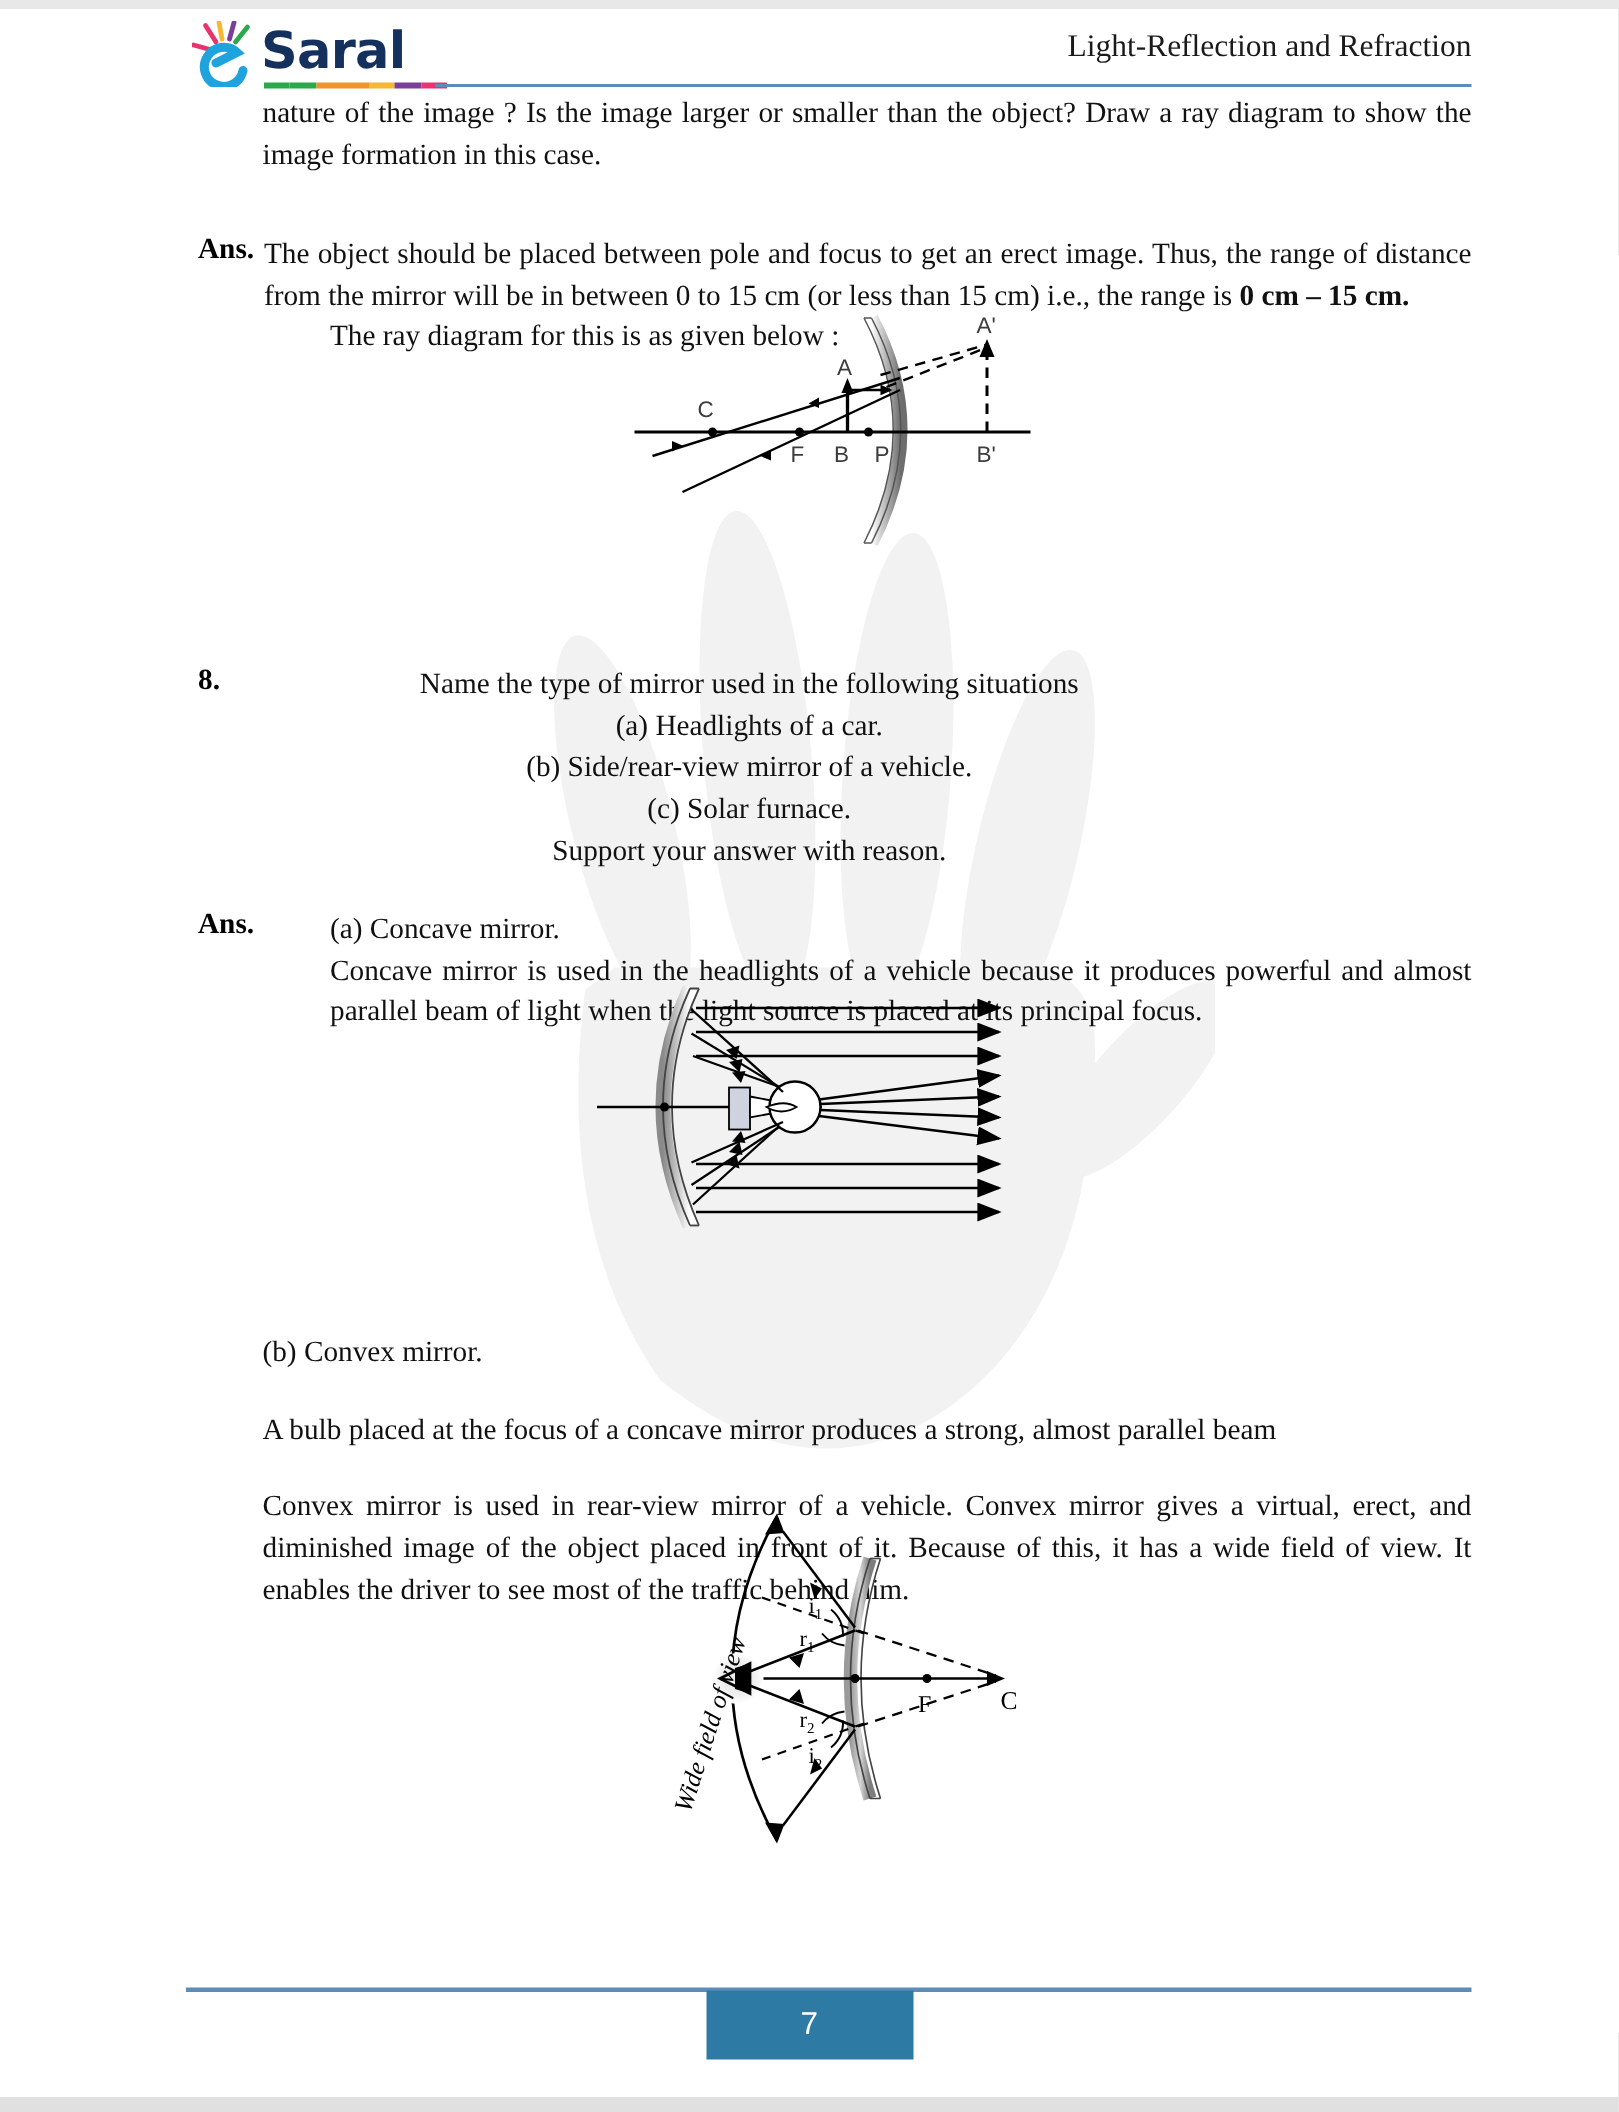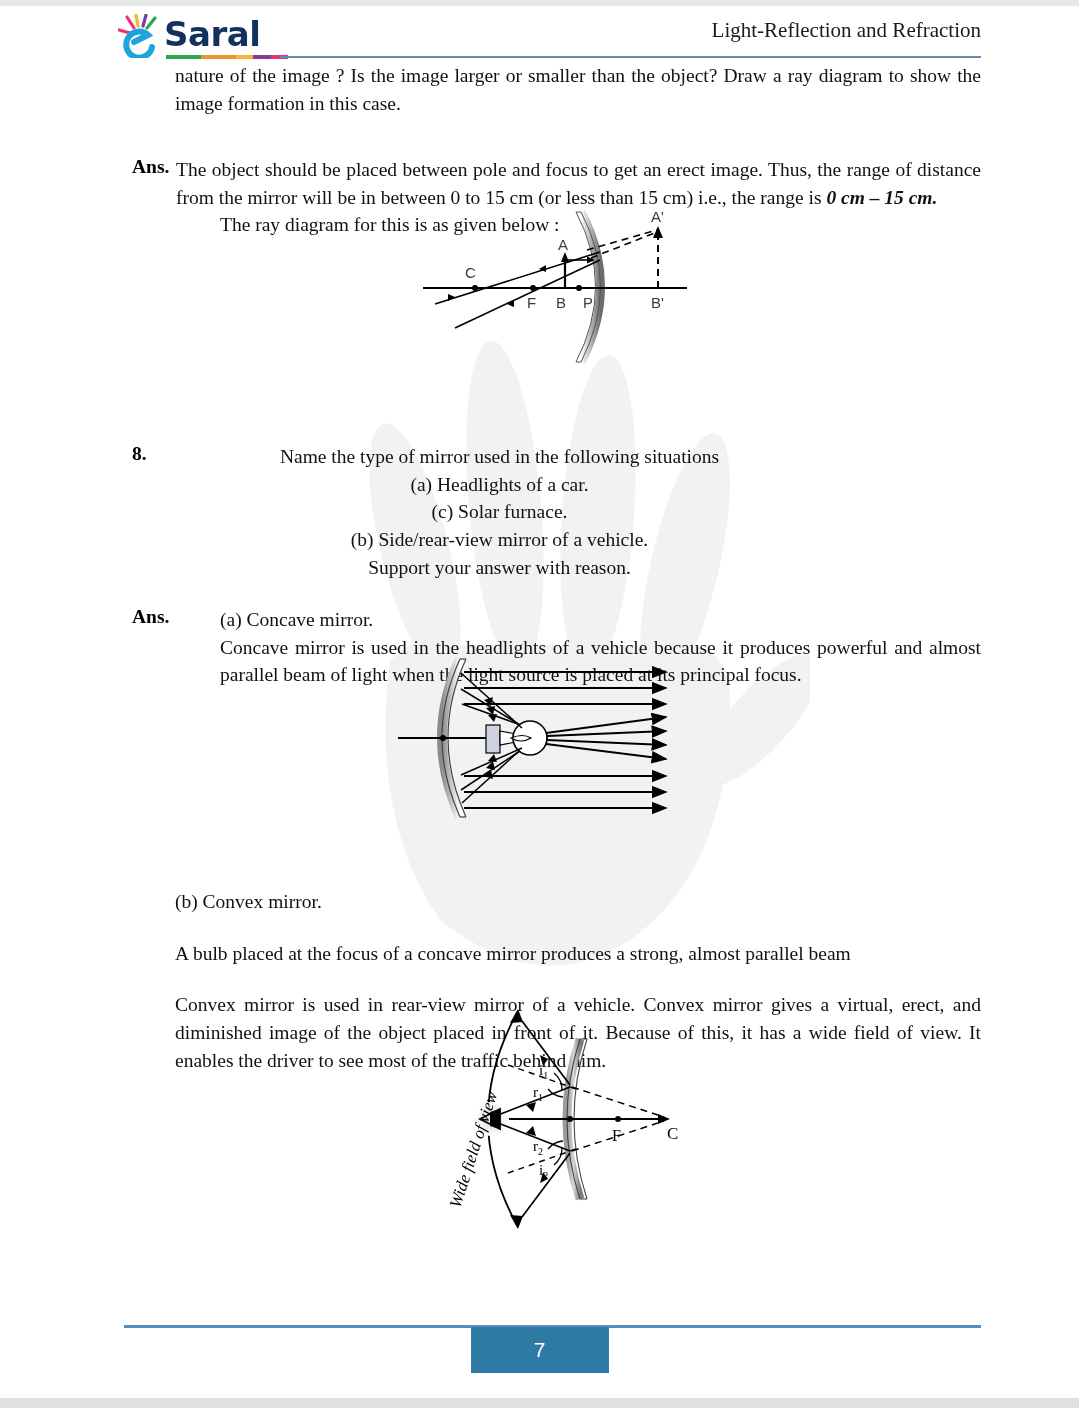--- a/index.html
+++ b/index.html
@@ -43,21 +43,21 @@
     height: 720px;
     opacity: 1;
     pointer-events: none;
     z-index: 0;
   }
 
   
   .header {
     position: absolute;
     top: 12px;
-    left: 0; right: 0;
+    left: 10px; right: 0;
     height: 48px;
     z-index: 2;
     text-decoration: underline;
   }
   .logo {
     position: absolute;
     left: 118px;
     top: 2px;
     width: 170px;
     height: 46px;
@@ -119,21 +119,21 @@
     box-sizing: border-box;
   }
   .para {
     font-size: 19.5px;
     line-height: 1.42;
     color: #111;
     text-align: justify;
     text-justify: inter-word;
   }
   .para.nojust { text-align: left; }
-  b.bold { font-weight: bold; font-style: italic; }
+  b.bold { font-weight: bold; }
 
   .blk-q7 {
     position: absolute;
     left: 175px;
     right: 98px;
     top: 6px;
   }
   .blk-ans7 {
     position: absolute;
     left: 124px;
@@ -281,22 +281,22 @@
         <span>The object should be placed between pole and focus to get an erect image. Thus, the range of distance from the mirror will be in between 0 to 15 cm (or less than 15 cm) i.e., the range is </span><b class="bold">0 cm – 15 cm.</b>
         <span class="sub">The ray diagram for this is as given below :</span>
       </div>
     </div>
 
     <div class="blk-q8">
       <div class="tag">8.</div>
       <div class="para nojust">
         <span class="sub">Name the type of mirror used in the following situations</span>
         <span class="sub">(a) Headlights of a car.</span>
+        <span class="sub">(b) Side/rear-view mirror of a vehicle.</span>
         <span class="sub">(c) Solar furnace.</span>
-        <span class="sub">(b) Side/rear-view mirror of a vehicle.</span>
         <span class="sub">Support your answer with reason.</span>
       </div>
     </div>
 
     <div class="blk-ans8">
       <div class="tag">Ans.</div>
       <div class="para">
         <span class="sub nojust">(a) Concave mirror.</span>
         <span class="sub">Concave mirror is used in the headlights of a vehicle because it produces powerful and almost parallel beam of light when the light source is placed at its principal focus.</span>
       </div>

